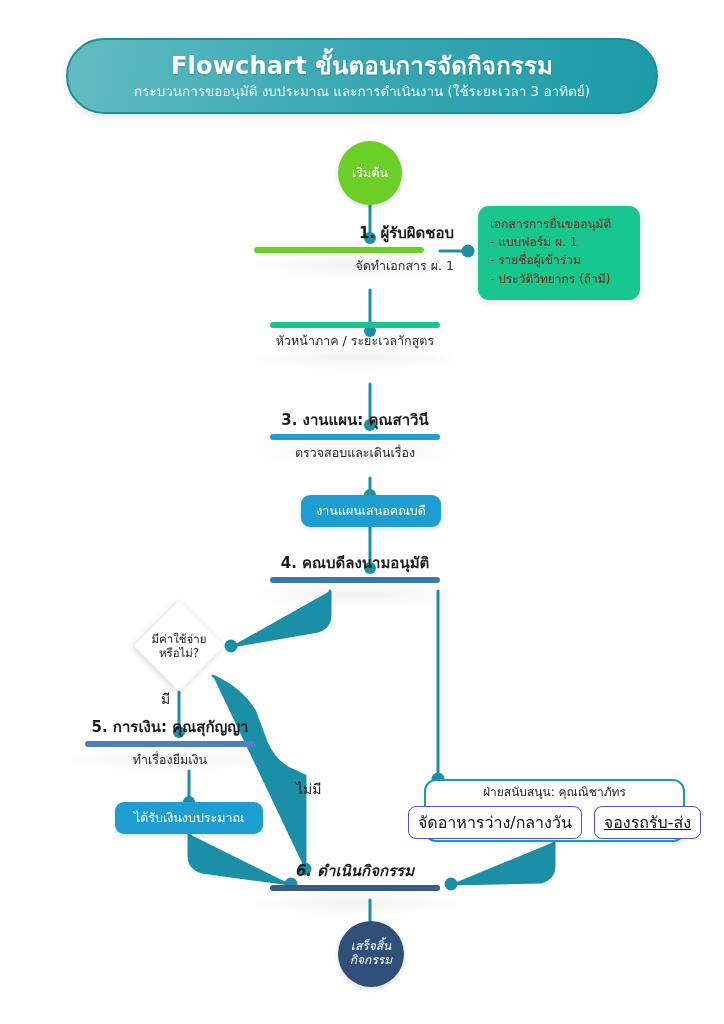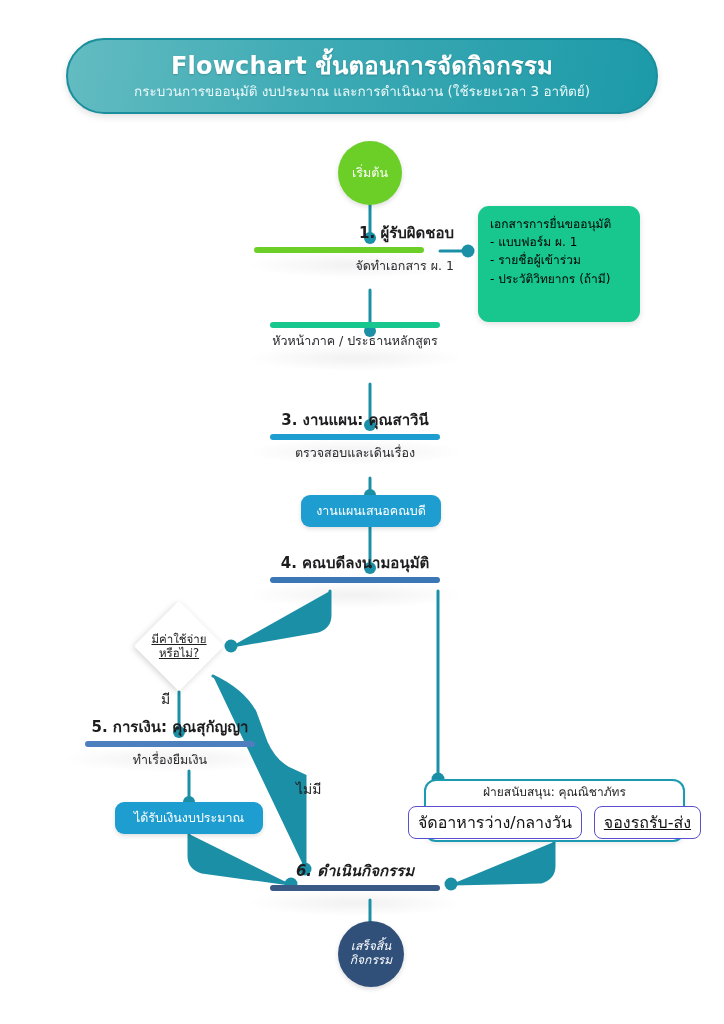--- a/index.html
+++ b/index.html
@@ -62,42 +62,42 @@
     color:#ffffff;font-size:12.5px;
     display:flex;align-items:center;justify-content:center;
     box-shadow:0 2px 4px rgba(0,0,0,.13);
     white-space:nowrap;
   }
   #pill-dean{left:301px;top:495px;width:140px;height:32px;}
   #pill-budget{left:115px;top:802px;width:148px;height:32px;}
 
   
   .docs-card{
-    position:absolute;left:478px;top:206px;width:162px;height:116px;
+    position:absolute;left:478px;top:206px;width:162px;height:94px;
     background:#17c78d;border-radius:11px;
     box-shadow:0 2px 6px rgba(0,0,0,.13);
     padding:9px 12px;box-sizing:border-box;
-    color:#000000;font-size:12px;line-height:1.52;
+    color:#7f1d1d;font-size:12px;line-height:1.52;
   }
   .docs-title{font-weight:normal;}
   .docs-li{white-space:nowrap;}
 
   
   .diamond-wrap{position:absolute;left:133px;top:600px;width:92px;height:92px;}
   .diamond-shape{
     position:absolute;left:50%;top:50%;width:64px;height:64px;
     margin:-32px 0 0 -32px;background:#ffffff;
     transform:rotate(45deg);
     box-shadow:0 2px 6px rgba(0,0,0,.17);
     border-radius:3px;
   }
   .diamond-text{
     position:absolute;inset:0;display:flex;flex-direction:column;
     align-items:center;justify-content:center;
-    font-size:11.5px;color:#1d1d1f;line-height:1.25;text-align:right;text-decoration:underline;
+    font-size:11.5px;color:#1d1d1f;line-height:1.25;text-align:right;
   }
 
   
   .branch-label{position:absolute;font-size:14px;color:#1d1d1f;}
   #label-yes{left:161px;top:688px;}
   #label-no{left:296px;top:778px;}
 
   
   .support-card{
     position:absolute;left:424px;top:779px;width:261px;height:63px;
@@ -198,21 +198,21 @@
 
   <div class="docs-card" style="background: rgb(23, 199, 141);">
     <div class="docs-title">เอกสารการยื่นขออนุมัติ</div>
     <div class="docs-li">- แบบฟอร์ม ผ. 1</div>
     <div class="docs-li">- รายชื่อผู้เข้าร่วม</div>
     <div class="docs-li">- ประวัติวิทยากร (ถ้ามี)</div>
   </div>
 
   <div class="step" id="step2">
     <div class="step-bar" style="background: rgb(23, 199, 141);"></div>
-    <div class="step-sub">หัวหน้าภาค / ประธานหลักสูตร</div>
+    <div class="step-sub">หัวหน้าภาค / ระยะเวลาักสูตร</div>
   </div>
 
   <div class="step" id="step3">
     <div class="step-title">3. งานแผน: คุณสาวินี</div>
     <div class="step-bar" style="background: rgb(29, 157, 208);"></div>
     <div class="step-sub">ตรวจสอบและเดินเรื่อง</div>
   </div>
 
   <div class="pill" id="pill-dean" style="background: rgb(29, 157, 208);">
     <span>งานแผนเสนอคณบดี</span>

